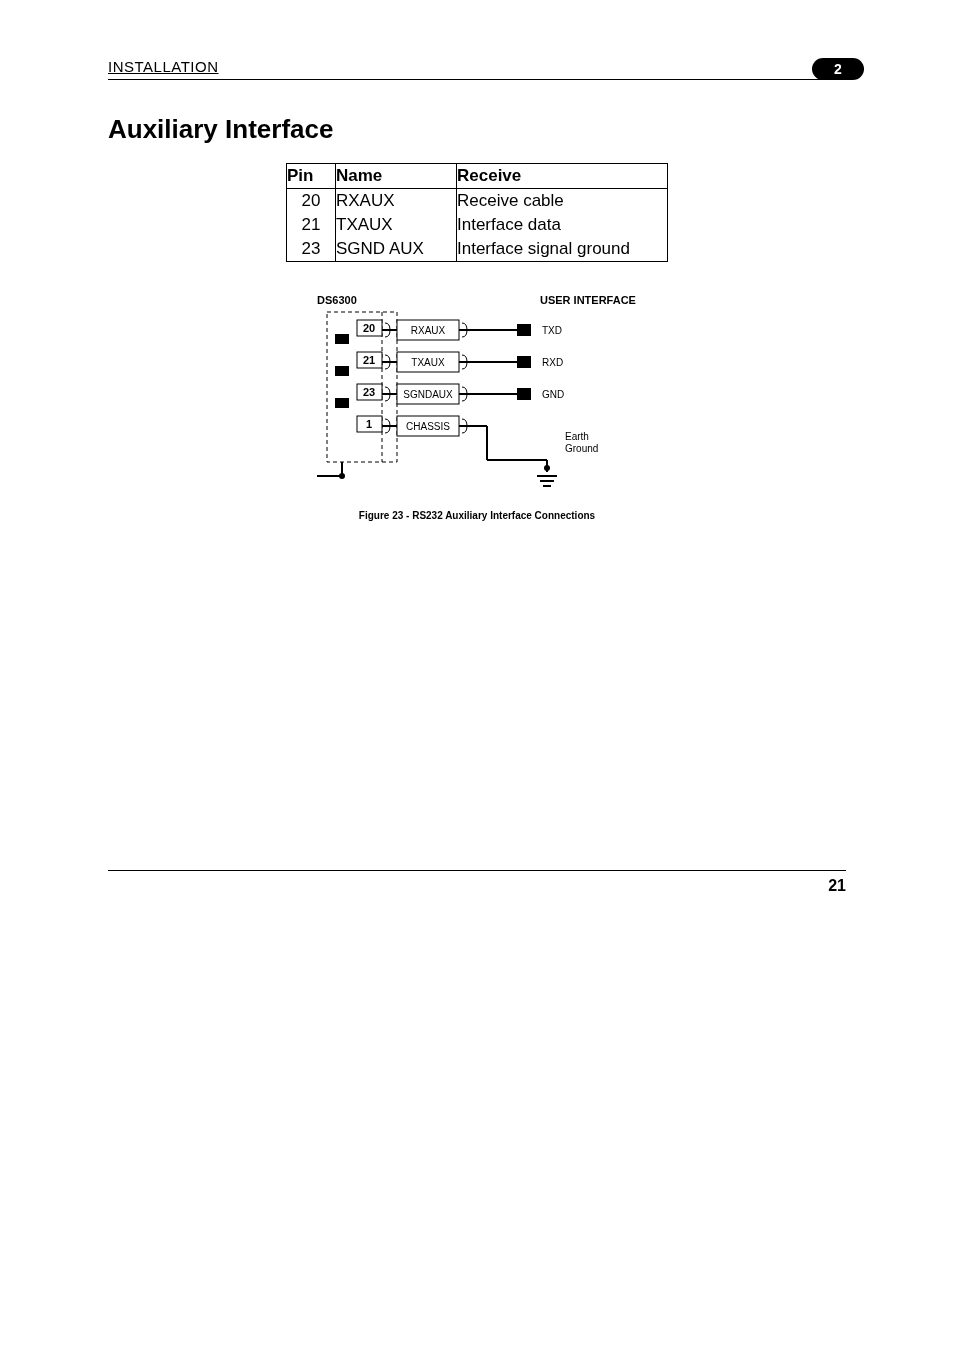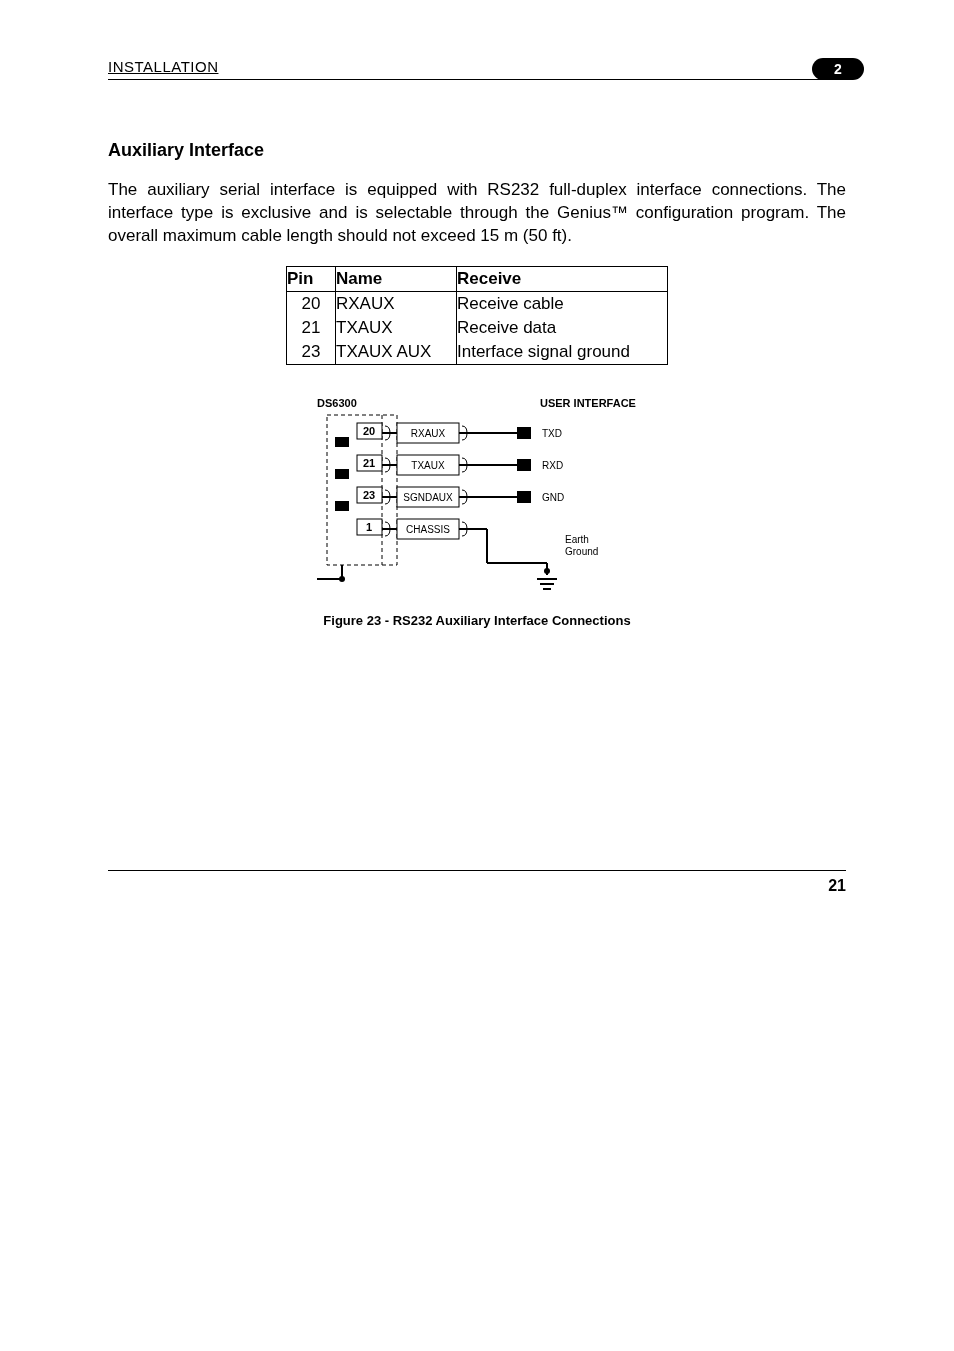--- a/index.html
+++ b/index.html
@@ -37,23 +37,23 @@
     height: 22px;
     background: #000;
     border-radius: 11px;
     color: #fff;
     font-weight: bold;
     font-size: 14px;
     text-align: center;
     line-height: 22px;
   }
   h2.section-title {
-    font-size: 18px;
-    font-weight: bold;
-    margin: 60px 0 18px 0;
+    font-size: 26px;
+    font-weight: bold;
+    margin: 34px 0 18px 0;
   }
   p.body {
     font-size: 17px;
     line-height: 1.35;
     margin: 0 0 18px 0;
     text-align: justify;
   }
   
   .pin-table {
     border-collapse: collapse;
@@ -76,21 +76,21 @@
   .pin-table td.func-col { width: 210px; }
   .pin-table tr.last td { border-bottom: 1.5px solid #000; }
 
   
   .diagram-wrap {
     display: flex;
     justify-content: center;
   }
   .figure-caption {
     text-align: center;
-    font-size: 13px;
+    font-size: 10px;
     font-weight: bold;
     margin-top: 10px;
   }
   .footer {
     position: absolute;
     left: 108px;
     right: 108px;
     bottom: 58px;
     border-top: 1.5px solid #000;
     text-align: right;
@@ -107,42 +107,41 @@
 
 <div class="page">
 
   <div class="header-row">
     <span class="header-left">INSTALLATION</span>
   </div>
   <div class="header-badge">2</div>
 
   <h2 class="section-title">Auxiliary Interface</h2>
 
-  <p class="body">The auxiliary serial interface is equipped with RS232 full-duplex interface connections. The interface type is exclusive and is selectable through the Genius™ configuration program. The overall maximum cable length should not exceed 15 m (50 ft).</p>
 
   <table class="pin-table">
     <tbody>
         <tr>
       <th>Pin</th>
       <th>Name</th>
       <th>Receive</th>
     </tr>
     <tr>
       <td class="pin-col">20</td>
       <td class="name-col">RXAUX</td>
       <td class="func-col">Receive cable</td>
     </tr>
     <tr>
       <td class="pin-col">21</td>
       <td class="name-col">TXAUX</td>
-      <td class="func-col">Receive data</td>
+      <td class="func-col">Interface data</td>
     </tr>
     <tr class="last">
       <td class="pin-col">23</td>
-      <td class="name-col">TXAUX AUX</td>
+      <td class="name-col">SGND AUX</td>
       <td class="func-col">Interface signal ground</td>
     </tr>
   </tbody>
     </table>
 
   <div class="diagram-wrap">
     <svg width="380" height="210" viewBox="0 0 380 210">
 
       <text x="30" y="14" class="dlabel">DS6300</text>
       <text x="253" y="14" class="dlabel">USER INTERFACE</text>

